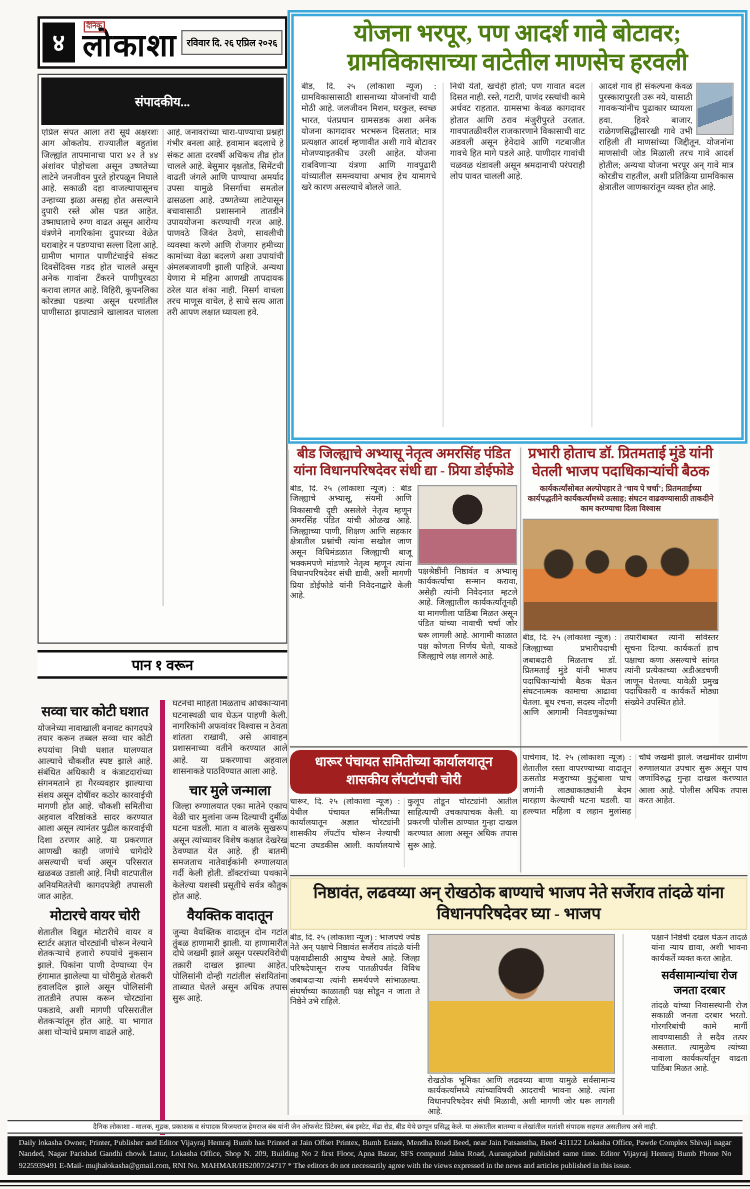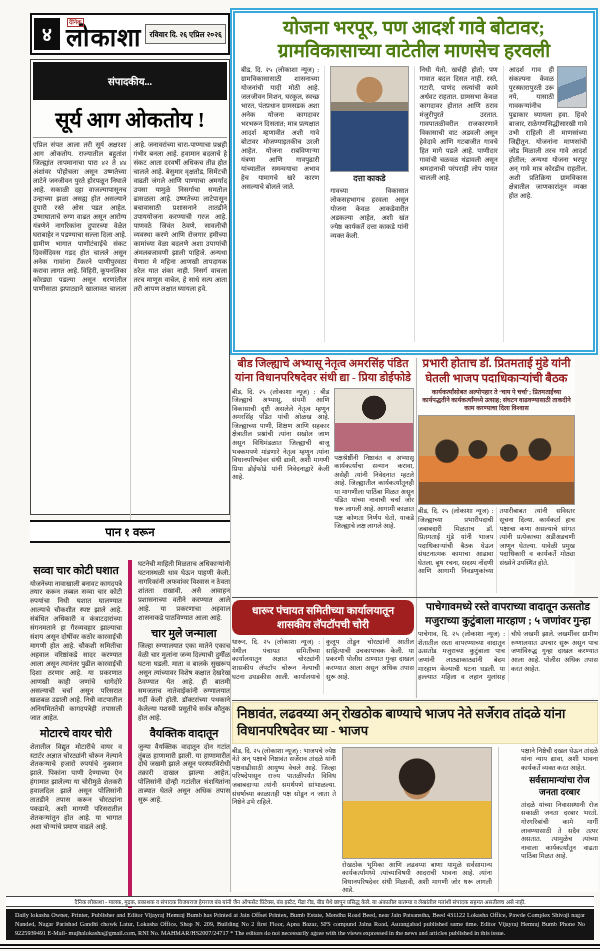--- a/index.html
+++ b/index.html
@@ -73,21 +73,21 @@
   .photo-group { width:100%; height:90px; border:1px solid #999; margin:3px 0 2px;
     background:
       radial-gradient(circle at 18% 40%, #3a2d22 8%, transparent 9%),
       radial-gradient(circle at 38% 38%, #3a2d22 8%, transparent 9%),
       radial-gradient(circle at 58% 42%, #3a2d22 8%, transparent 9%),
       radial-gradient(circle at 78% 38%, #3a2d22 8%, transparent 9%),
       linear-gradient(#caa06a 0 45%, #e0813c 45% 75%, #8c5a33 75% 100%); }
   .red-box-head { background:#a11f1f; color:#fff; border-radius:8px; font-weight:bold;
     font-size:10.5px; text-align:center; padding:4px 6px; line-height:1.3; }
   .yellow-head { background:#fbf2cf; border:1px solid #e6dcae; font-size:13px; font-weight:bold;
-    color:#151515; padding:3px 4px; line-height:1.3; }
+    text-align:center; color:#151515; padding:3px 4px; line-height:1.3; }
   .nish-body { display:flex; gap:6px; margin-top:3px; height:148px; overflow:hidden; }
   .nish-c1 { width:104px; font-size:6.6px; line-height:1.3; text-align:justify; color:#1c1c1c; }
   .nish-c2 { width:150px; }
   .photo-sarjerao { width:100%; height:112px; border:1px solid #999;
     background:
       radial-gradient(circle at 50% 26%, #2b221d 16%, transparent 17%),
       radial-gradient(circle at 50% 34%, #bd8a5d 13%, transparent 14%),
       linear-gradient(#d8cfc2 0 48%, #e8b93c 48% 100%); }
   .nish-c2-text { font-size:6.6px; line-height:1.3; text-align:justify; margin-top:2px; color:#1c1c1c; }
   .nish-c3 { flex:1; border-left:1px solid #ccc; padding-left:22px; font-size:6.6px;
@@ -117,21 +117,20 @@
     <div class="pagenum">४</div>
     <div class="logo-wrap">
       <span class="daily-label">दैनिक</span>
       <span class="paper-name">लोकाशा</span>
     </div>
     <div class="datebox">रविवार दि. २६ एप्रिल २०२६</div>
   </div>
 
   <div class="editorial">
     <div class="ed-label">संपादकीय...</div>
-    <div class="ed-headline">सूर्य आग ओकतोय !</div>
     <div class="ed-body">एप्रिल संपत आला तरी सूर्य अक्षरशः आग ओकतोय. राज्यातील बहुतांश जिल्ह्यांत तापमानाचा पारा ४२ ते ४४ अंशांवर पोहोचला असून उष्णतेच्या लाटेने जनजीवन पुरते होरपळून निघाले आहे. सकाळी दहा वाजल्यापासूनच उन्हाच्या झळा असह्य होत असल्याने दुपारी रस्ते ओस पडत आहेत. उष्माघाताचे रुग्ण वाढत असून आरोग्य यंत्रणेने नागरिकांना दुपारच्या वेळेत घराबाहेर न पडण्याचा सल्ला दिला आहे. ग्रामीण भागात पाणीटंचाईचे संकट दिवसेंदिवस गडद होत चालले असून अनेक गावांना टँकरने पाणीपुरवठा करावा लागत आहे. विहिरी, कूपनलिका कोरड्या पडल्या असून धरणांतील पाणीसाठा झपाट्याने खालावत चालला आहे. जनावरांच्या चारा-पाण्याचा प्रश्नही गंभीर बनला आहे. हवामान बदलाचे हे संकट आता दरवर्षी अधिकच तीव्र होत चालले आहे. बेसुमार वृक्षतोड, सिमेंटची वाढती जंगले आणि पाण्याचा अमर्याद उपसा यामुळे निसर्गाचा समतोल ढासळला आहे. उष्णतेच्या लाटेपासून बचावासाठी प्रशासनाने तातडीने उपाययोजना करण्याची गरज आहे. पाणवठे जिवंत ठेवणे, सावलीची व्यवस्था करणे आणि रोजगार हमीच्या कामांच्या वेळा बदलणे अशा उपायांची अंमलबजावणी झाली पाहिजे. अन्यथा येणारा मे महिना आणखी तापदायक ठरेल यात शंका नाही. निसर्ग वाचला तरच माणूस वाचेल, हे साधे सत्य आता तरी आपण लक्षात घ्यायला हवे.</div>
   </div>
 
   <div class="continuation">
     <div class="cont-header">पान १ वरून</div>
     <div class="cont-cols">
       <div class="cont-col">
         <div class="sub-head">सव्वा चार कोटी घशात</div>
         <div>योजनेच्या नावाखाली बनावट कागदपत्रे तयार करून तब्बल सव्वा चार कोटी रुपयांचा निधी घशात घालण्यात आल्याचे चौकशीत स्पष्ट झाले आहे. संबंधित अधिकारी व कंत्राटदारांच्या संगनमताने हा गैरव्यवहार झाल्याचा संशय असून दोषींवर कठोर कारवाईची मागणी होत आहे. चौकशी समितीचा अहवाल वरिष्ठांकडे सादर करण्यात आला असून त्यानंतर पुढील कारवाईची दिशा ठरणार आहे. या प्रकरणात आणखी काही जणांचे धागेदोरे असल्याची चर्चा असून परिसरात खळबळ उडाली आहे. निधी वाटपातील अनियमिततेची कागदपत्रेही तपासली जात आहेत.</div>
         <div class="sub-head">मोटारचे वायर चोरी</div>
@@ -144,25 +143,20 @@
         <div class="sub-head">वैयक्तिक वादातून</div>
         <div>जुन्या वैयक्तिक वादातून दोन गटांत तुंबळ हाणामारी झाली. या हाणामारीत दोघे जखमी झाले असून परस्परविरोधी तक्रारी दाखल झाल्या आहेत. पोलिसांनी दोन्ही गटांतील संशयितांना ताब्यात घेतले असून अधिक तपास सुरू आहे.</div>
       </div>
     </div>
   </div>
 
   <div class="lead">
     <div class="lead-headline">योजना भरपूर, पण आदर्श गावे बोटावर; ग्रामविकासाच्या वाटेतील माणसेच हरवली</div>
     <div class="lead-body">
       <div class="lead-col">बीड, दि. २५ (लोकाशा न्यूज) : ग्रामविकासासाठी शासनाच्या योजनांची यादी मोठी आहे. जलजीवन मिशन, घरकुल, स्वच्छ भारत, पंतप्रधान ग्रामसडक अशा अनेक योजना कागदावर भरभरून दिसतात; मात्र प्रत्यक्षात आदर्श म्हणावीत अशी गावे बोटावर मोजण्याइतकीच उरली आहेत. योजना राबविणाऱ्या यंत्रणा आणि गावपुढारी यांच्यातील समन्वयाचा अभाव हेच यामागचे खरे कारण असल्याचे बोलले जाते.</div>
-      <div class="lead-col">
-        <div class="photo-datta"></div>
-        <div class="photo-caption">दत्ता काकडे</div>
-        <div>गावच्या विकासात लोकसहभागच हरवला असून योजना केवळ आकडेवारीत अडकल्या आहेत, अशी खंत ज्येष्ठ कार्यकर्ते दत्ता काकडे यांनी व्यक्त केली.</div>
-      </div>
       <div class="lead-col">निधी येतो, खर्चही होतो; पण गावात बदल दिसत नाही. रस्ते, गटारी, पाणंद रस्त्यांची कामे अर्धवट राहतात. ग्रामसभा केवळ कागदावर होतात आणि ठराव मंजुरीपुरते उरतात. गावपातळीवरील राजकारणाने विकासाची वाट अडवली असून हेवेदावे आणि गटबाजीत गावचे हित मागे पडले आहे. पाणीदार गावांची चळवळ थंडावली असून श्रमदानाची परंपराही लोप पावत चालली आहे.</div>
       <div class="lead-col">
         <div class="mini-photo"></div>
         <span>आदर्श गाव ही संकल्पना केवळ पुरस्कारापुरती उरू नये, यासाठी गावकऱ्यांनीच पुढाकार घ्यायला हवा. हिवरे बाजार, राळेगणसिद्धीसारखी गावे उभी राहिली ती माणसांच्या जिद्दीतून. योजनांना माणसांची जोड मिळाली तरच गावे आदर्श होतील; अन्यथा योजना भरपूर अन् गावे मात्र कोरडीच राहतील, अशी प्रतिक्रिया ग्रामविकास क्षेत्रातील जाणकारांतून व्यक्त होत आहे.</span>
       </div>
     </div>
   </div>
 
   <div class="article" style="left:232px; top:356px; width:182px; height:240px;">
     <div class="hl-maroon" style="font-size:11px;">बीड जिल्ह्याचे अभ्यासू नेतृत्व अमरसिंह पंडित यांना विधानपरिषदेवर संधी द्या - प्रिया डोईफोडे</div>
@@ -181,21 +175,20 @@
     <div class="photo-group"></div>
     <div class="body-2col" style="height:86px;">बीड, दि. २५ (लोकाशा न्यूज) : जिल्ह्याच्या प्रभारीपदाची जबाबदारी मिळताच डॉ. प्रितमताई मुंडे यांनी भाजप पदाधिकाऱ्यांची बैठक घेऊन संघटनात्मक कामाचा आढावा घेतला. बूथ रचना, सदस्य नोंदणी आणि आगामी निवडणुकांच्या तयारीबाबत त्यांनी सविस्तर सूचना दिल्या. कार्यकर्ता हाच पक्षाचा कणा असल्याचे सांगत त्यांनी प्रत्येकाच्या अडीअडचणी जाणून घेतल्या. यावेळी प्रमुख पदाधिकारी व कार्यकर्ते मोठ्या संख्येने उपस्थित होते.</div>
   </div>
 
   <div class="article" style="left:232px; top:600px; width:182px; height:98px;">
     <div class="red-box-head">धारूर पंचायत समितीच्या कार्यालयातून शासकीय लॅपटॉपची चोरी</div>
     <div class="body-2col" style="height:56px; margin-top:3px;">धारूर, दि. २५ (लोकाशा न्यूज) : येथील पंचायत समितीच्या कार्यालयातून अज्ञात चोरट्यांनी शासकीय लॅपटॉप चोरून नेल्याची घटना उघडकीस आली. कार्यालयाचे कुलूप तोडून चोरट्यांनी आतील साहित्याची उचकापाचक केली. या प्रकरणी पोलीस ठाण्यात गुन्हा दाखल करण्यात आला असून अधिक तपास सुरू आहे.</div>
   </div>
 
   <div class="article" style="left:418px; top:600px; width:180px; height:98px;">
-    <div class="hl-black" style="font-size:10.5px;">पाचेगावमध्ये रस्ते वापराच्या वादातून ऊसतोड मजुराच्या कुटुंबाला मारहाण ; ५ जणांवर गुन्हा</div>
     <div class="body-2col" style="height:52px; margin-top:3px;">पाचेगाव, दि. २५ (लोकाशा न्यूज) : शेतातील रस्ता वापरण्याच्या वादातून ऊसतोड मजुराच्या कुटुंबाला पाच जणांनी लाठ्याकाठ्यांनी बेदम मारहाण केल्याची घटना घडली. या हल्ल्यात महिला व लहान मुलांसह चौघे जखमी झाले. जखमींवर ग्रामीण रुग्णालयात उपचार सुरू असून पाच जणांविरुद्ध गुन्हा दाखल करण्यात आला आहे. पोलीस अधिक तपास करत आहेत.</div>
   </div>
 
   <div class="article" style="left:232px; top:702px; width:366px; height:190px;">
     <div class="yellow-head">निष्ठावंत, लढवय्या अन् रोखठोक बाण्याचे भाजप नेते सर्जेराव तांदळे यांना विधानपरिषदेवर घ्या - भाजप</div>
     <div class="nish-body">
       <div class="nish-c1">बीड, दि. २५ (लोकाशा न्यूज) : भाजपचे ज्येष्ठ नेते अन् पक्षाचे निष्ठावंत सर्जेराव तांदळे यांनी पक्षवाढीसाठी आयुष्य वेचले आहे. जिल्हा परिषदेपासून राज्य पातळीपर्यंत विविध जबाबदाऱ्या त्यांनी समर्थपणे सांभाळल्या. संघर्षाच्या काळातही पक्ष सोडून न जाता ते निष्ठेने उभे राहिले.</div>
       <div class="nish-c2">
         <div class="photo-sarjerao"></div>
         <div class="nish-c2-text">रोखठोक भूमिका आणि लढवय्या बाणा यामुळे सर्वसामान्य कार्यकर्त्यांमध्ये त्यांच्याविषयी आदराची भावना आहे. त्यांना विधानपरिषदेवर संधी मिळावी, अशी मागणी जोर धरू लागली आहे.</div>

